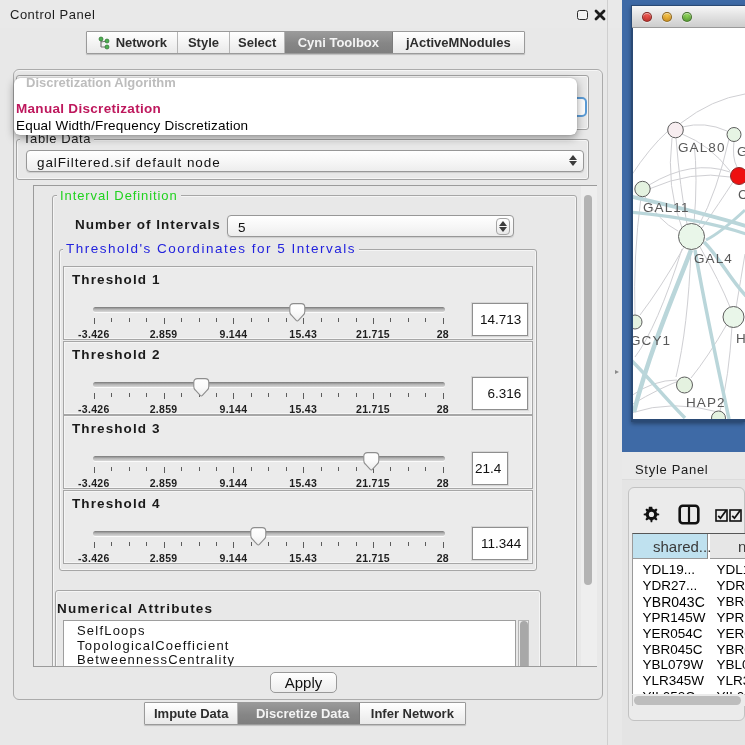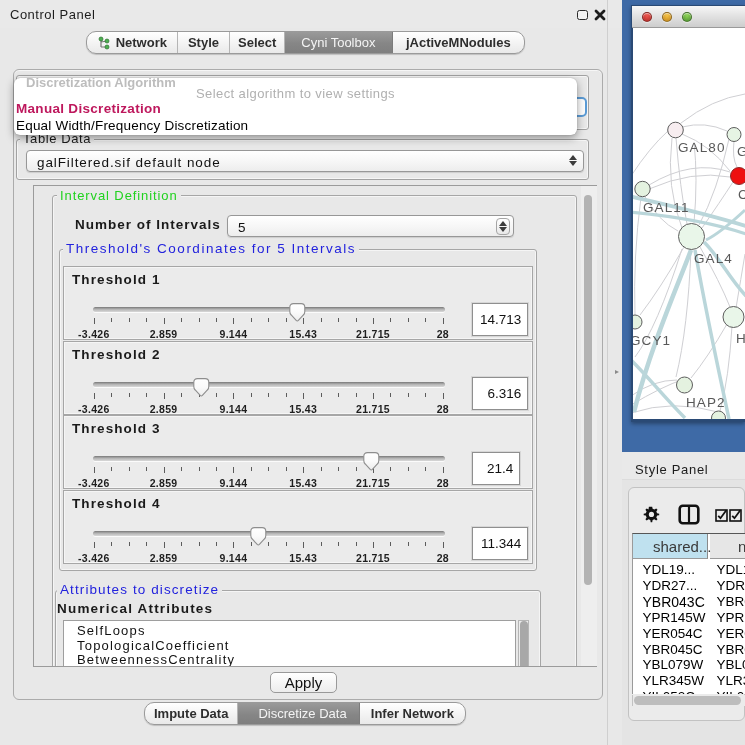--- a/index.html
+++ b/index.html
@@ -8,26 +8,26 @@
 .groupbox { position:absolute; border:1px solid #a2a2a2; border-radius:3px;
   box-shadow: inset 0 0 0 1px rgba(255,255,255,0.55); }
 .gtitle { position:absolute; top:-8px; background:#e8e8e8; padding:0 3px; line-height:15px; font-size:12.5px; white-space:nowrap;}
 .combo { position:absolute; border:1px solid #979797; border-radius:4px;
   background:linear-gradient(180deg,#ffffff 0%,#f6f6f6 55%,#ededed 100%);
   box-shadow:0 1px 1px rgba(0,0,0,0.12); }
 .combo .ctext { position:absolute; left:10px; top:3.5px; font-size:13.5px; color:#111; letter-spacing:0.9px; }
 .stepper { position:absolute; right:5px; top:3px; width:11px; }
 .arr-up { width:0;height:0;border-left:4px solid transparent;border-right:4px solid transparent; border-bottom:5px solid #3c3c3c; margin:1px auto; }
 .arr-dn { width:0;height:0;border-left:4px solid transparent;border-right:4px solid transparent; border-top:5px solid #3c3c3c; margin:1px auto; }
-.tabbar { position:absolute; display:flex; height:23px; border:1px solid #9a9a9a; border-radius:10px; overflow:hidden;
+.tabbar { position:absolute; display:flex; height:23px; border:1px solid #9a9a9a; border-radius:1px; overflow:hidden;
   background:linear-gradient(180deg,#ffffff 0%,#f4f4f4 50%,#e9e9e9 100%); box-shadow:0 1px 1px rgba(0,0,0,0.18); }
 .tabbar .seg { height:100%; display:flex; align-items:center; justify-content:center;
   font-size:13px; font-weight:bold; color:#2e2e2e; border-right:1px solid #b5b5b5; }
 .tabbar .seg:last-child { border-right:none; }
-.tabbar .sel { background:linear-gradient(180deg,#9a9a9a 0%,#868686 55%,#7f7f7f 100%); color:#f4f4f4; border-right-color:#7c7c7c; font-weight:normal; }
+.tabbar .sel { background:linear-gradient(180deg,#9a9a9a 0%,#868686 55%,#7f7f7f 100%); color:#f4f4f4; border-right-color:#7c7c7c; font-weight:bold; }
 .tick { position:absolute; width:1px; background:#5c5c5c; }
 .tlabel { position:absolute; font-size:10.5px; font-weight:bold; color:#1e1e1e; transform:translateX(-50%); white-space:nowrap; letter-spacing:0.3px; }
 </style></head>
 <body>
 
 <div class="abs" style="left:0;top:0;width:622px;height:28px;background:#e9e9e9;"></div>
 <div class="abs" style="left:10px;top:7px;font-size:13px;color:#1d1d1d;letter-spacing:0.5px;">Control Panel</div>
 <div class="abs" style="left:577px;top:9.5px;width:10.5px;height:10.5px;border:1.8px solid #2a2a2a;border-radius:2.5px;background:#f2f2f2;"></div>
 <svg class="abs" style="left:594px;top:9px" width="12" height="12" viewBox="0 0 12 12">
 <path d="M2,2 L10,10 M10,2 L2,10" stroke="#1c1c1c" stroke-width="2.8" stroke-linecap="round"></path>
@@ -54,21 +54,20 @@
 <div class="combo" style="left:26px;top:150px;width:558px;height:22px;">
 <div class="ctext">galFiltered.sif default node</div>
 <div class="stepper">
       <div class="arr-up"></div>
       <div class="arr-dn"></div>
     </div>
   </div>
 <div class="abs" style="left:14px;top:78px;width:563px;height:57px;background:#ffffff;border-radius:6px;
 box-shadow:0 3px 8px rgba(0,0,0,0.38), 0 0 1px rgba(0,0,0,0.3);">
 <div class="abs" style="left:12px;top:-3px;font-size:13px;font-weight:bold;color:#bdbdbd;">Discretization Algorithm</div>
-<div class="abs" style="left:0;right:0;top:8px;text-align:center;font-size:13px;color:#b0b0b0;letter-spacing:0.4px;">Select algorithm to view settings</div>
 <div class="abs" style="left:2px;top:23px;font-size:13.5px;font-weight:bold;color:#be185d;letter-spacing:0.3px;">Manual Discretization</div>
 <div class="abs" style="left:2px;top:40px;font-size:13.5px;color:#000;letter-spacing:0.2px;">Equal Width/Frequency Discretization</div>
 </div>
 <div class="abs" style="left:33px;top:185px;width:564px;height:482px;border:1px solid #9b9b9b;background:#e8e8e8;overflow:hidden;">
 <div class="groupbox" style="left:18px;top:9px;width:525px;height:520px;border-color:#a6a6a6;"></div>
 <div class="gtitle" style="left:23px;top:2px;color:#21d21f;letter-spacing:0.9px;font-size:13px;">Interval Definition</div>
 <div class="abs" style="left:41px;top:30.5px;font-size:13.5px;font-weight:bold;color:#1a1a1a;letter-spacing:1px;">Number of Intervals</div>
 <div class="combo" style="left:193px;top:29px;width:287px;height:22px;">
 <div class="ctext">5</div>
 <div style="position:absolute;right:3px;top:1.5px;width:14px;height:17px;border:1px solid #a5a5a5;border-radius:4px;background:linear-gradient(180deg,#fff,#e8e8e8);">
@@ -199,21 +198,21 @@
       <svg class="abs" style="left:299.2px;top:36px;" width="17" height="20" viewBox="0 0 17 20">
 <defs>
           <linearGradient id="th2" x1="0" y1="0" x2="0" y2="1">
             <stop offset="0" stop-color="#ffffff"></stop>
             <stop offset="0.5" stop-color="#fafafa"></stop>
             <stop offset="1" stop-color="#ececec"></stop>
           </linearGradient>
         </defs>
 <path d="M4.5,0.6 L12.1,0.6 Q15.8,0.6 15.8,4.3 L15.8,8.6 Q15.8,10.6 14.4,12 L9.4,17.4 Q8.3,18.5 7.2,17.4 L2.2,12 Q0.8,10.6 0.8,8.6 L0.8,4.3 Q0.8,0.6 4.5,0.6 Z" fill="url(#th2)" stroke="#8d8d8d" stroke-width="1.1"></path>
       </svg>
-      <div class="abs" style="left:408.3px;top:35.5px;width:48px;height:33px;background:#fff;border:1px solid #8f8f8f;box-shadow:0 0 0 1px #d7d7d7;">
+      <div class="abs" style="left:408.3px;top:35.5px;width:36px;height:33px;background:#fff;border:1px solid #8f8f8f;box-shadow:0 0 0 1px #d7d7d7;">
         <div style="position:absolute;right:6px;top:8px;font-size:13.5px;color:#111;">21.4</div>
       </div>
     </div>
 <div class="abs" style="left:29px;top:304.1px;width:470px;height:74px;border:1px solid #a6a6a6;background:#ebebeb;box-shadow:inset 0 0 0 1px rgba(255,255,255,0.5);">
       <div class="abs" style="left:8px;top:5px;font-size:13.5px;font-weight:bold;color:#1a1a1a;letter-spacing:1.1px;">Threshold 4</div>
       <div class="abs" style="left:28.6px;top:40px;width:352px;height:5px;border-radius:2.5px;background:linear-gradient(180deg,#787878 0%,#b3b3b3 45%,#d9d9d9 100%);box-shadow:0 1px 0 rgba(255,255,255,0.8);"></div>
       <div class="tick" style="left:29.8px;top:51px;height:6px;"></div>
       <div class="tick" style="left:47.2px;top:51px;height:4px;"></div>
       <div class="tick" style="left:64.7px;top:51px;height:4px;"></div>
       <div class="tick" style="left:82.1px;top:51px;height:4px;"></div>
@@ -248,21 +247,20 @@
             <stop offset="1" stop-color="#ececec"></stop>
           </linearGradient>
         </defs>
 <path d="M4.5,0.6 L12.1,0.6 Q15.8,0.6 15.8,4.3 L15.8,8.6 Q15.8,10.6 14.4,12 L9.4,17.4 Q8.3,18.5 7.2,17.4 L2.2,12 Q0.8,10.6 0.8,8.6 L0.8,4.3 Q0.8,0.6 4.5,0.6 Z" fill="url(#th3)" stroke="#8d8d8d" stroke-width="1.1"></path>
       </svg>
       <div class="abs" style="left:408.3px;top:35.5px;width:56px;height:33px;background:#fff;border:1px solid #8f8f8f;box-shadow:0 0 0 1px #d7d7d7;">
         <div style="position:absolute;right:6px;top:8px;font-size:13.5px;color:#111;">11.344</div>
       </div>
     </div>
 <div class="groupbox" style="left:21px;top:404px;width:486px;height:120px;border-color:#a6a6a6;"></div>
-<div class="gtitle" style="left:23px;top:396px;color:#2222dd;letter-spacing:1.1px;font-size:13.5px;">Attributes to discretize</div>
 <div class="abs" style="left:23px;top:415px;font-size:13.5px;font-weight:bold;color:#1a1a1a;letter-spacing:1.2px;">Numerical Attributes</div>
 <div class="abs" style="left:29px;top:434px;width:453px;height:60px;background:#ffffff;border:1px solid #9e9e9e;">
 <div style="font-size:13px;color:#111;padding-left:13px;line-height:14.6px;padding-top:3px;letter-spacing:1.2px;">SelfLoops<br>TopologicalCoefficient<br>BetweennessCentrality<br>ClosenessCentrality</div>
     </div>
 <div class="abs" style="left:484px;top:434px;width:11px;height:60px;background:#ededed;border:1px solid #b5b5b5;"></div>
 <div class="abs" style="left:485.5px;top:435px;width:8px;height:58px;background:#a8a8a8;border-radius:4px;"></div>
 </div>
 <div class="abs" style="left:581px;top:186px;width:16px;height:480px;background:#eeeeee;"></div>
 <div class="abs" style="left:584px;top:195px;width:8px;height:390px;background:#b3b3b3;border-radius:4px;"></div>
 <div class="abs" style="left:270px;top:672px;width:67px;height:21px;border:1px solid #999;border-radius:5px;

